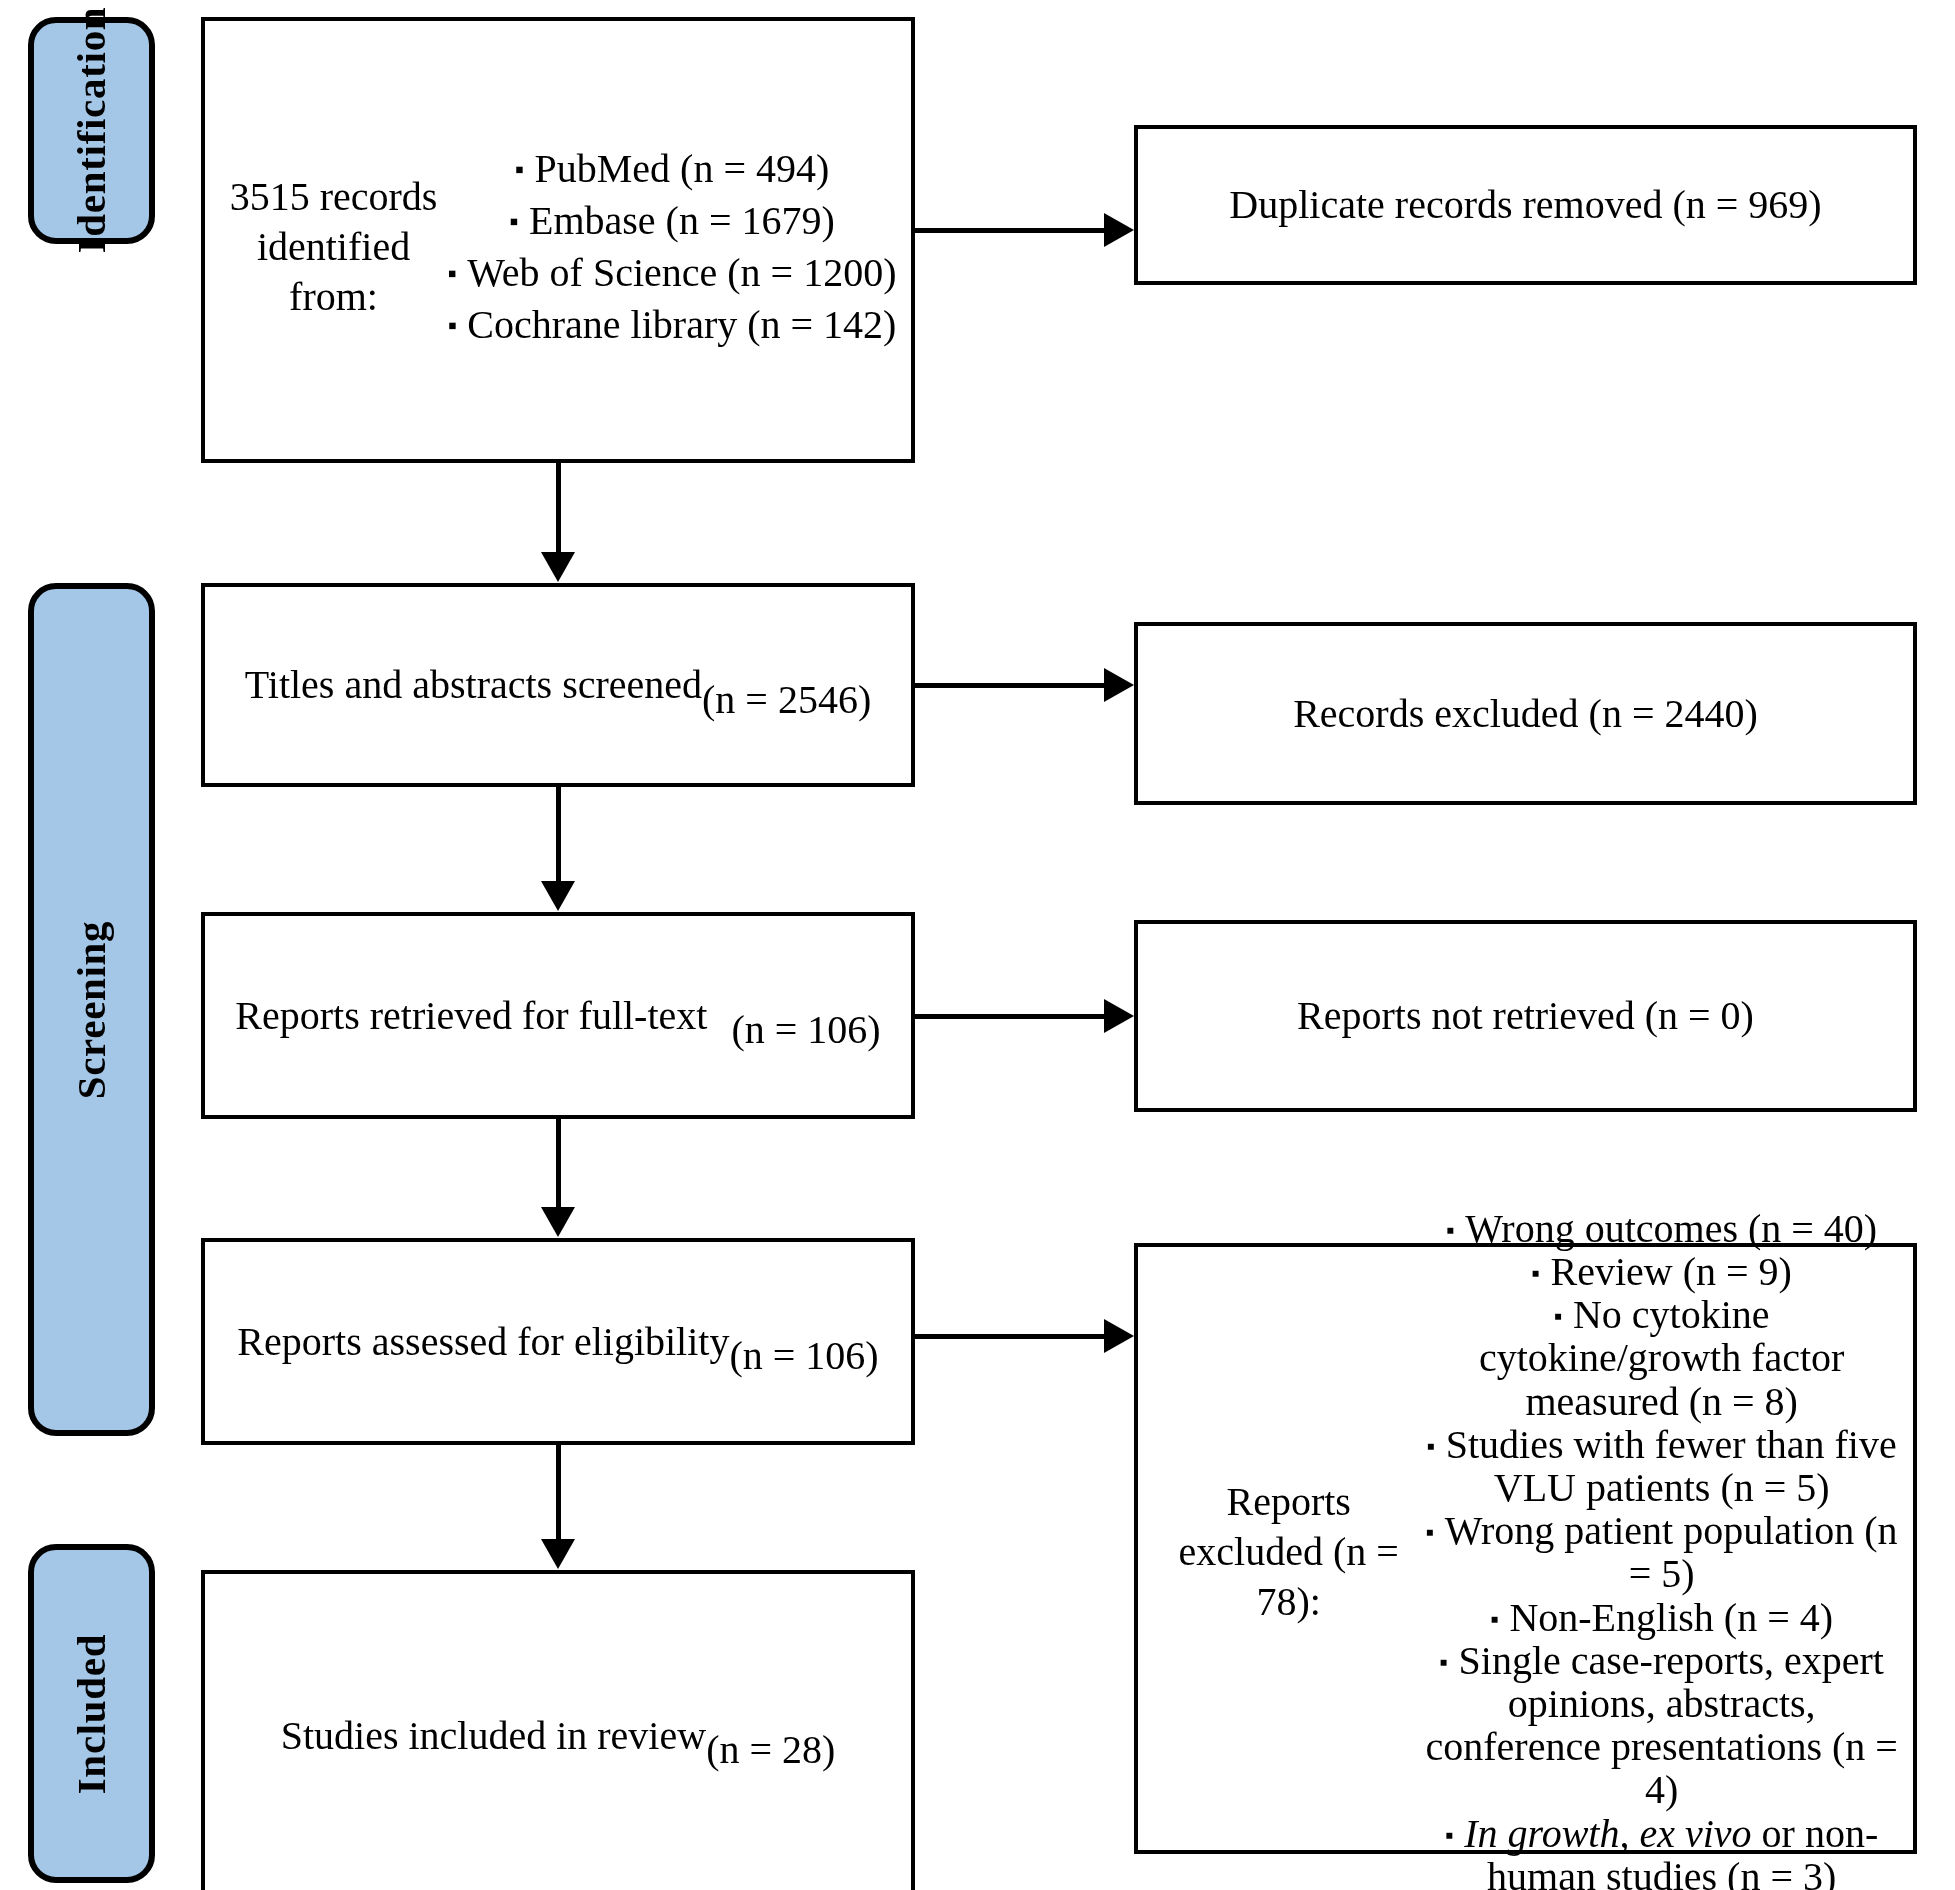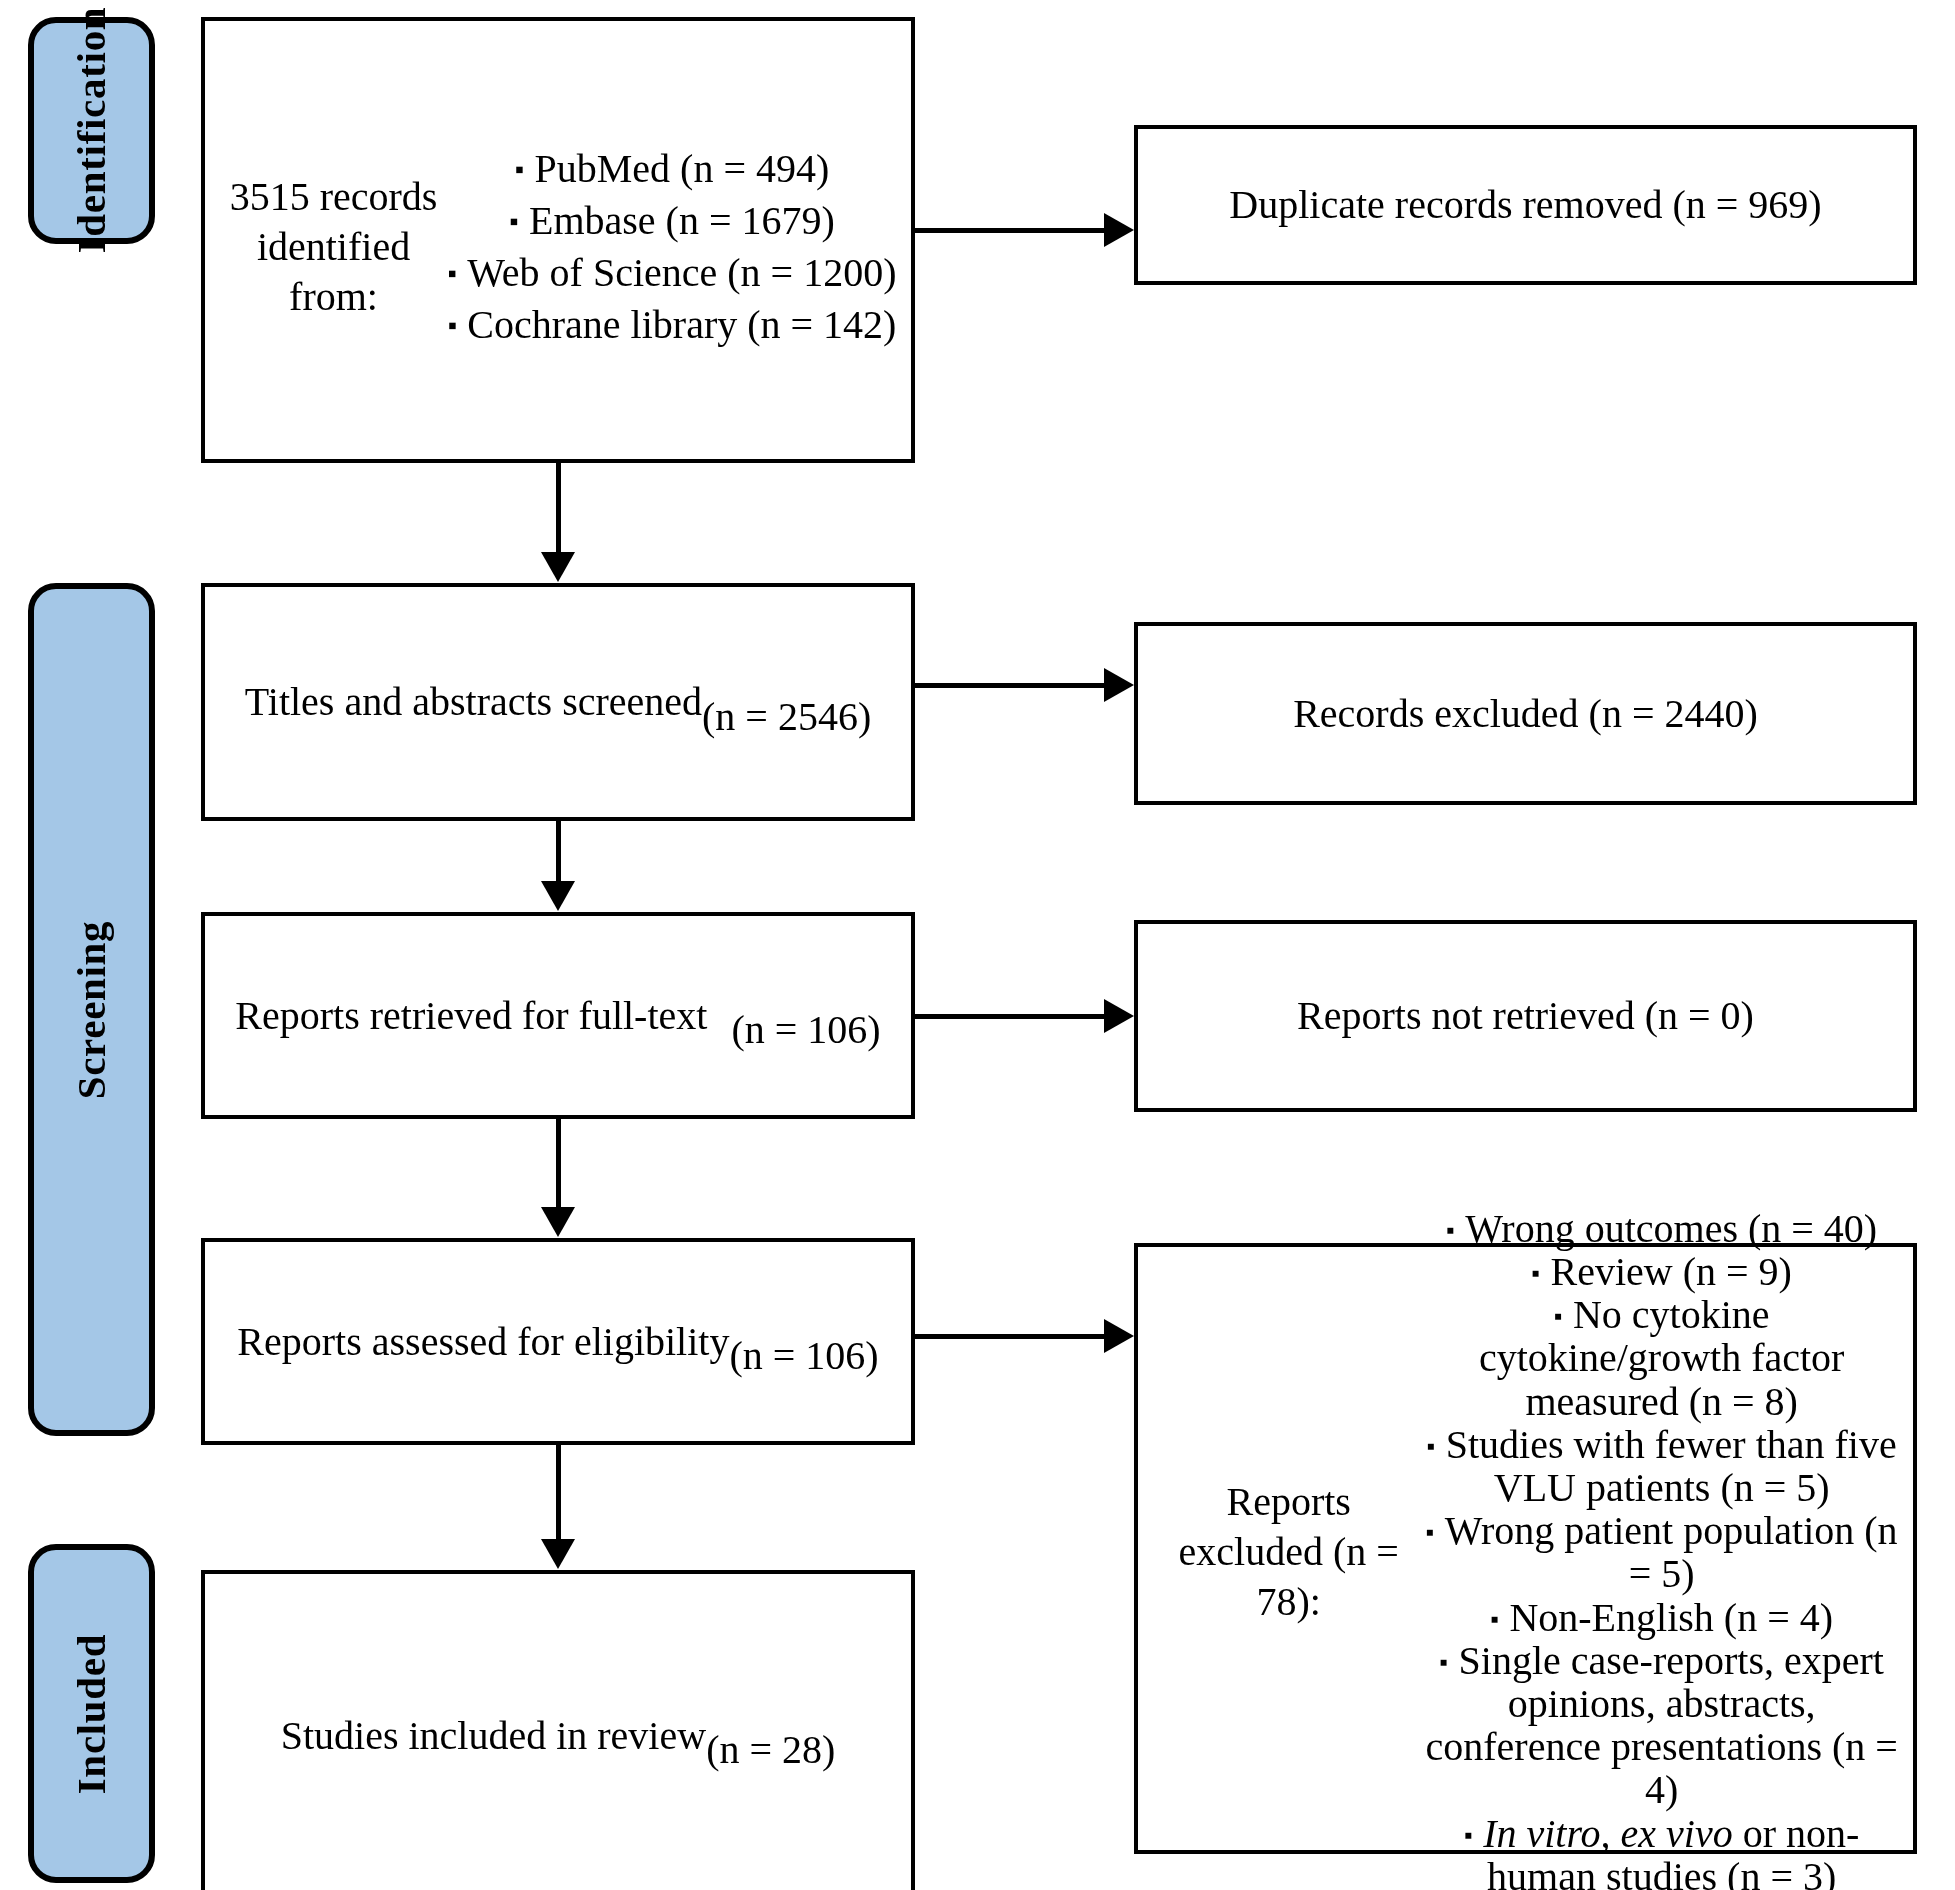--- a/index.html
+++ b/index.html
@@ -159,21 +159,21 @@
   <div class="flow-box" style="left:201px; top:16.5px; width:714px; height:446px; justify-content:flex-start; padding-top:25px;">
     <div class="box-heading">3515 records identified from:</div>
     <ul class="bullet-list">
       <li><span class="bullet">▪</span><span>PubMed (n = 494)</span></li>
       <li><span class="bullet">▪</span><span>Embase (n = 1679)</span></li>
       <li><span class="bullet">▪</span><span>Web of Science (n = 1200)</span></li>
       <li><span class="bullet">▪</span><span>Cochrane library (n = 142)</span></li>
     </ul>
   </div>
 
-  <div class="flow-box" style="left:201px; top:583px; width:714px; height:238px;">
+  <div class="flow-box" style="left:201px; top:583px; width:714px; height:204px;">
     <div class="box-line">Titles and abstracts screened</div>
     <div class="box-line spaced">(n = 2546)</div>
   </div>
 
   <div class="flow-box" style="left:201px; top:912px; width:714px; height:207px;gap:24px;">
     <div class="box-line">Reports retrieved for full-text</div>
     <div class="box-line spaced">(n = 106)</div>
   </div>
 
   <div class="flow-box" style="left:201px; top:1238px; width:714px; height:207px;">
@@ -201,18 +201,18 @@
   <div class="flow-box" style="left:1134px; top:1243px; width:783px; height:611px; justify-content:flex-start; padding-top:17px;">
     <div class="box-heading">Reports excluded (n = 78):</div>
     <ul class="bullet-list tight">
       <li><span class="bullet">▪</span><span>Wrong outcomes (n = 40)</span></li>
       <li><span class="bullet">▪</span><span>Review (n = 9)</span></li>
       <li><span class="bullet">▪</span><span>No cytokine cytokine/growth factor measured (n = 8)</span></li>
       <li><span class="bullet">▪</span><span>Studies with fewer than five VLU patients (n = 5)</span></li>
       <li><span class="bullet">▪</span><span>Wrong patient population (n = 5)</span></li>
       <li><span class="bullet">▪</span><span>Non-English (n = 4)</span></li>
       <li><span class="bullet">▪</span><span>Single case-reports, expert opinions, abstracts, conference presentations (n = 4)</span></li>
-      <li><span class="bullet">▪</span><span class="ital">In vitro, ex vivo</span><span> or non-human studies (n = 3)</span></li>
+      <li><span class="bullet">▪</span><span class="ital">In growth, ex vivo</span><span> or non-human studies (n = 3)</span></li>
     </ul>
   </div>
 
 </div>
 
 
 </body></html>

